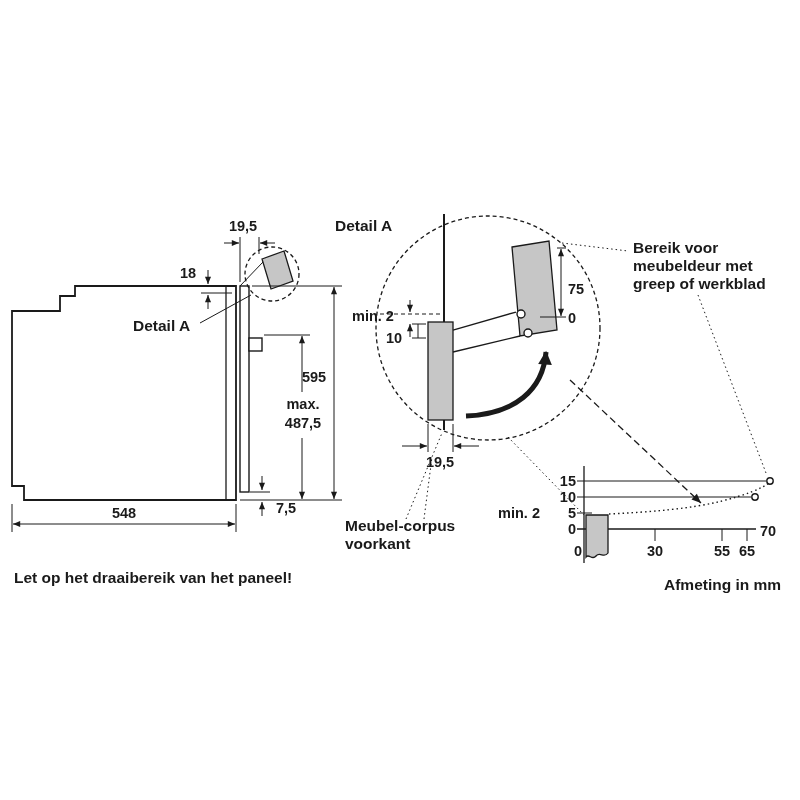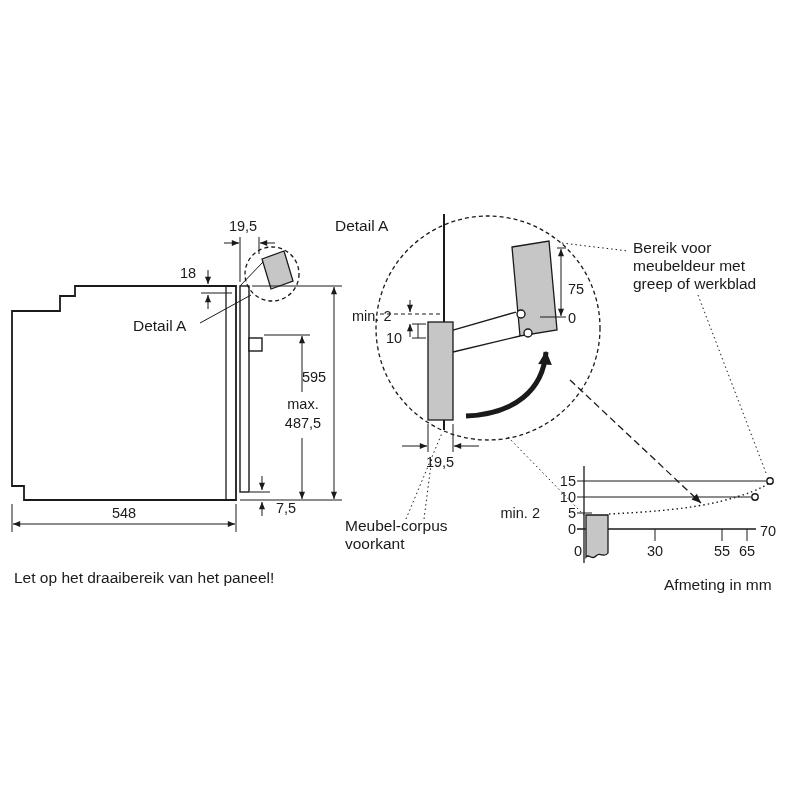--- a/index.html
+++ b/index.html
@@ -1,16 +1,16 @@
 <!DOCTYPE html>
 <html><head>
 <meta charset="utf-8">
 <style>
   html,body{margin:0;padding:0;background:#fff;}
-  .canvas{position:relative;width:800px;height:800px;background:#ffffff;overflow:hidden;}
+  .canvas{position:relative;width:800px;height:800px;background:#ffffff;overflow:hidden;font-weight:bold;}
   svg{display:block;}
   svg text{font-family:"Liberation Sans","DejaVu Sans",sans-serif;fill:#1a1a1a;}
   .dim{font-size:14.5px;}
   .note{font-size:15.5px;}
   .stroke{stroke:#1a1a1a;fill:none;stroke-width:1.3;stroke-linecap:butt;}
   .thick{stroke-width:1.8;}
   .thin{stroke-width:1px;}
   .grayfill{fill:#c6c6c6;stroke:#1a1a1a;stroke-width:1.3;}
   .whitefill{fill:#ffffff;stroke:#1a1a1a;stroke-width:1.4;}
   .dashed{stroke-dasharray:4 3;}

